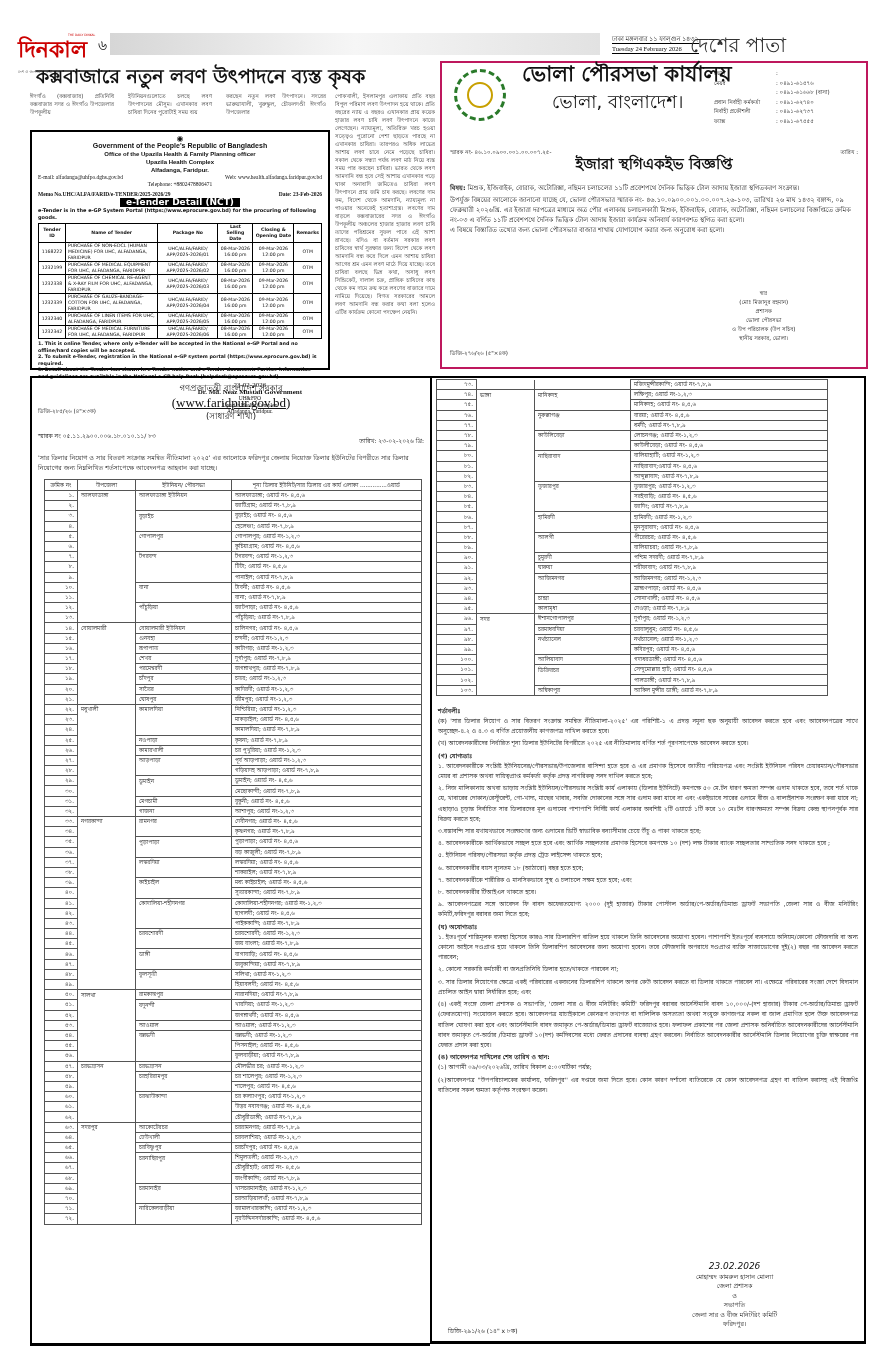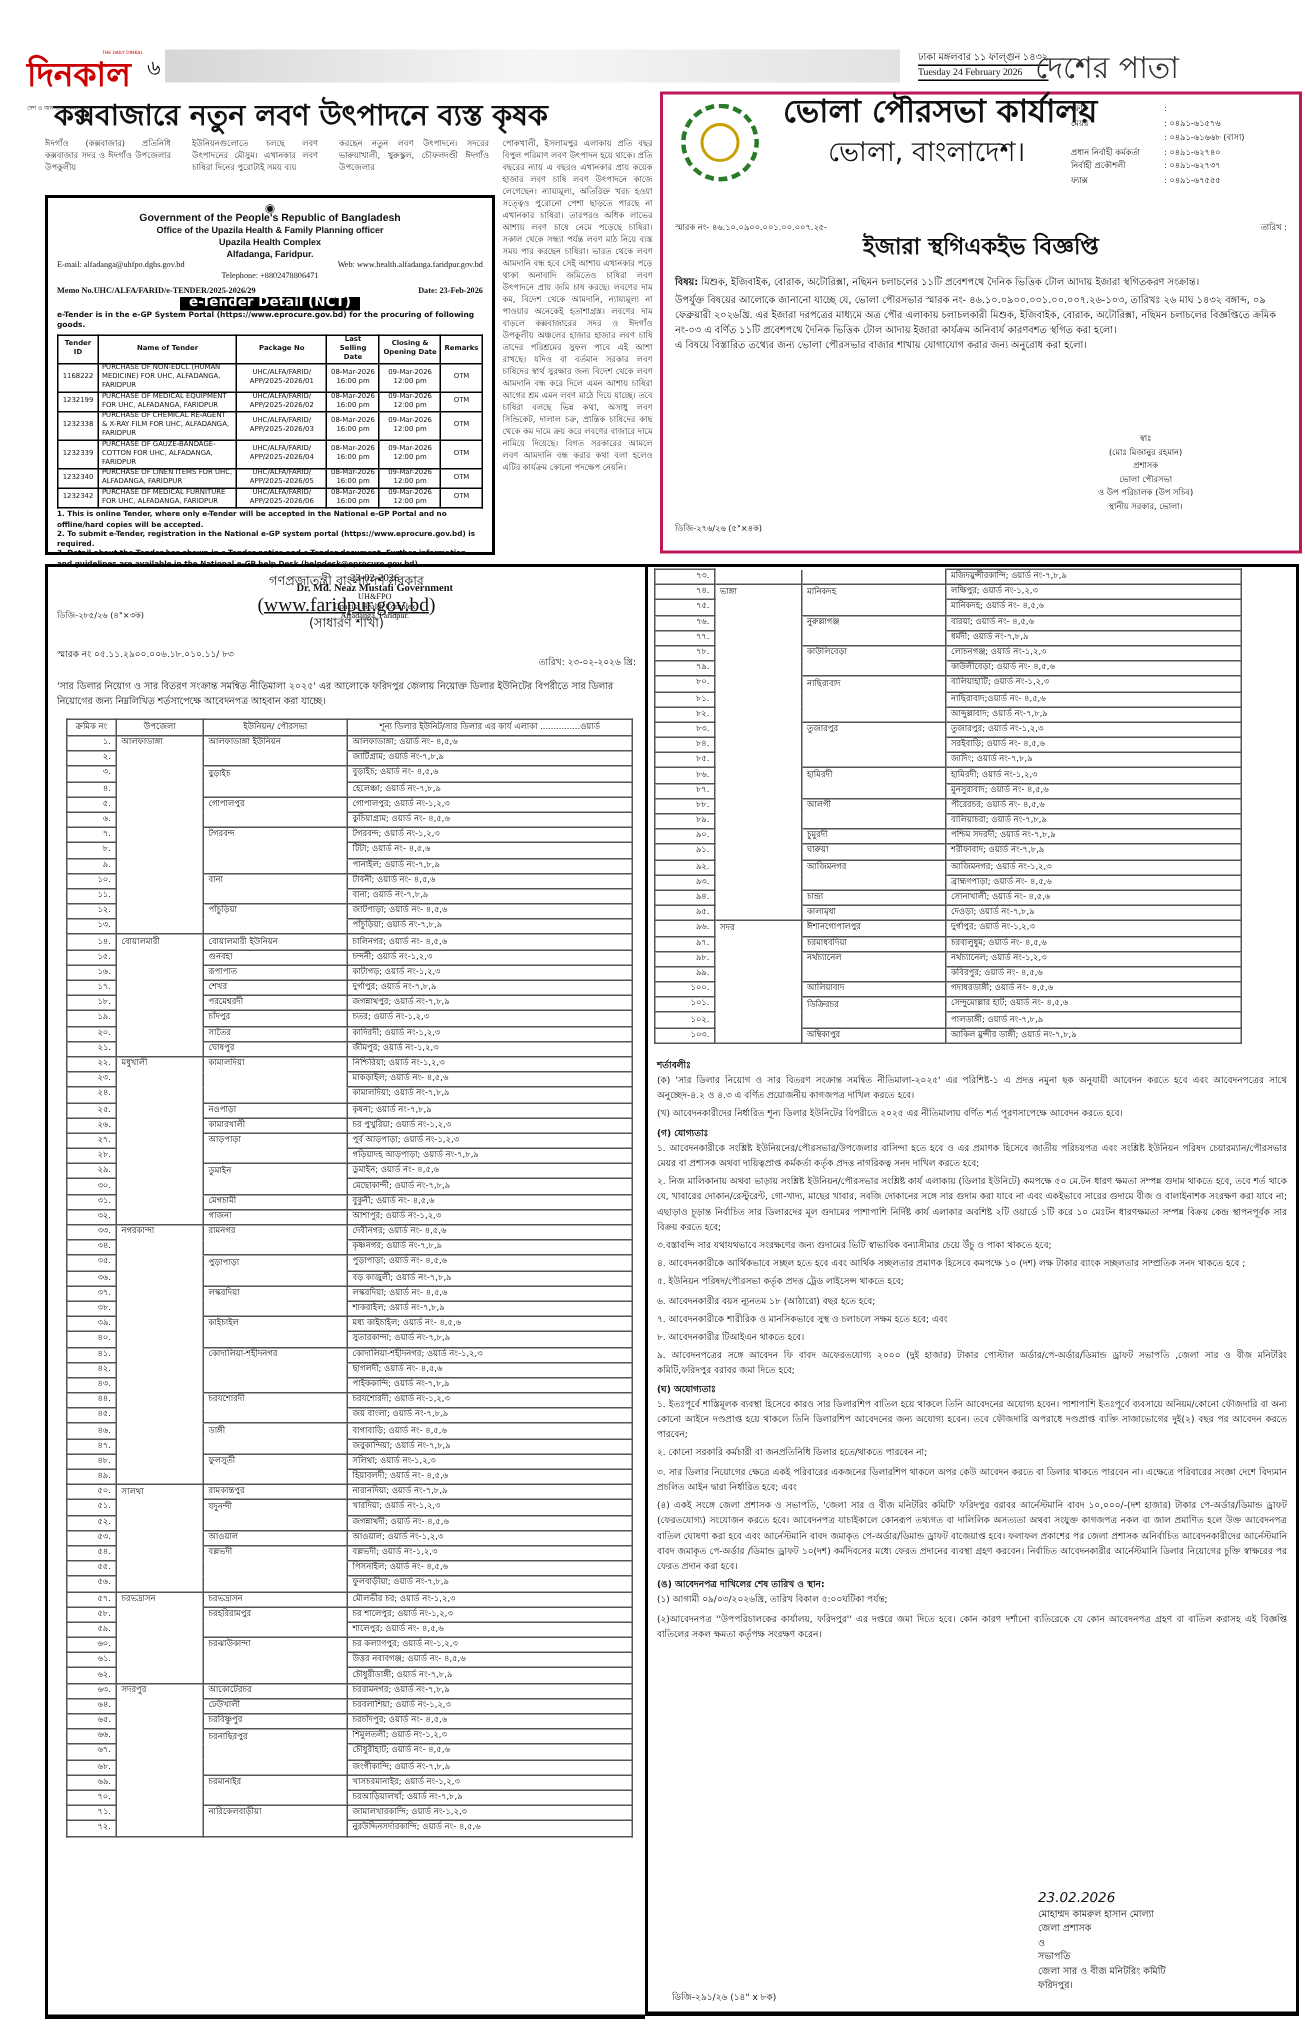--- a/index.html
+++ b/index.html
@@ -26,21 +26,21 @@
 .emblem{left:12px;top:6px;width:52px;height:52px;border:3px dashed #2a7a2a;border-radius:50%;display:flex;align-items:center;justify-content:center}
 .emblem span{width:26px;height:26px;border:2px solid #c8a000;border-radius:50%;display:block}
 
 .fbox{left:30px;top:376px;width:400px;height:970px;border:2px solid #000;border-right:none;border-bottom:3px solid #000}
 .rbox{left:430px;top:376px;width:436px;height:968px;border:2px solid #000;border-bottom:3px solid #000}
 table.dl{border-collapse:collapse;font-size:5.6px}
 table.dl td{border:1px solid #555;height:10.2px;padding:0 3px;line-height:9px;white-space:nowrap;overflow:hidden}
 table.dl th{border:1px solid #555;font-weight:normal;font-size:5.6px;line-height:8px;padding:1px}
 .terms{font-size:6px;line-height:10.2px;text-align:justify}
 .terms p{margin-bottom:2px}
-.sig{text-align:left;font-size:6.3px;line-height:9.5px}
+.sig{text-align:center;font-size:6.3px;line-height:9.5px}
 </style>
 </head>
 <body>
 
 <div class="abs logo"><span>দিনকাল</span><small>দেশ ও জনগণের কথা বলে</small></div>
 <div class="abs" style="left:68px;top:33px;font-size:3px;color:#c00">THE DAILY DINKAL</div>
 <div class="abs" style="left:98px;top:34px;font-size:14px">৬</div>
 <div class="abs" style="left:110px;top:33px;width:490px;height:22px;background:linear-gradient(90deg,#d6d6d6,#f6f6f6,#e2e2e2)"></div>
 <div class="abs datebox">
   <div>ঢাকা মঙ্গলবার ১১ ফাল্গুন ১৪৩২</div>

